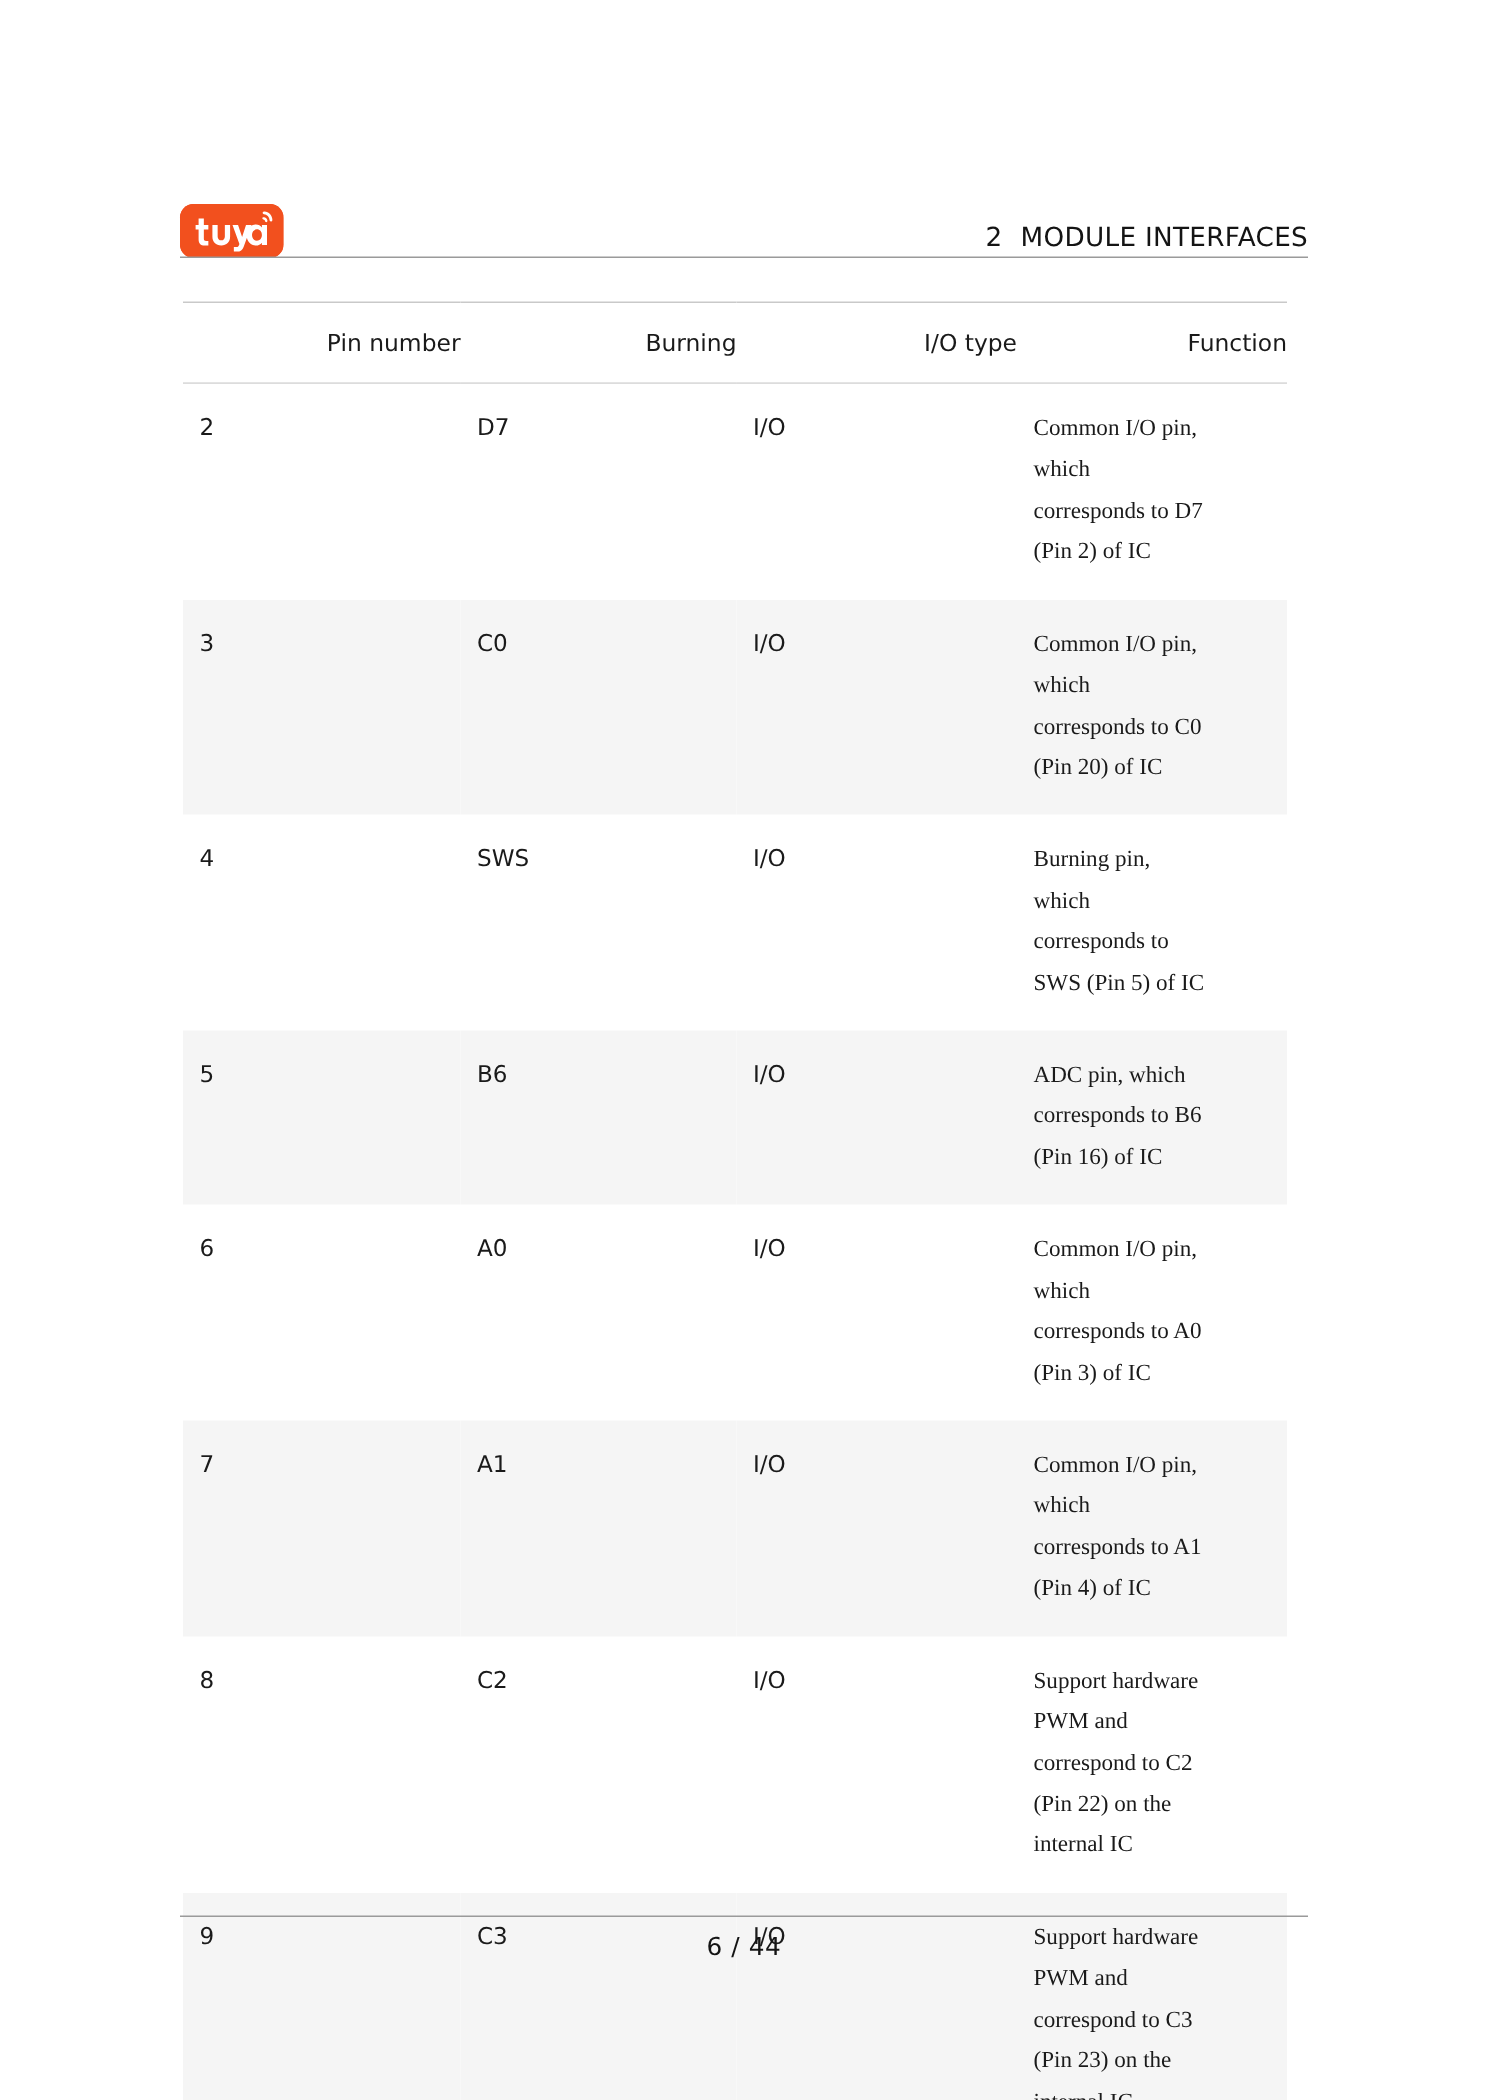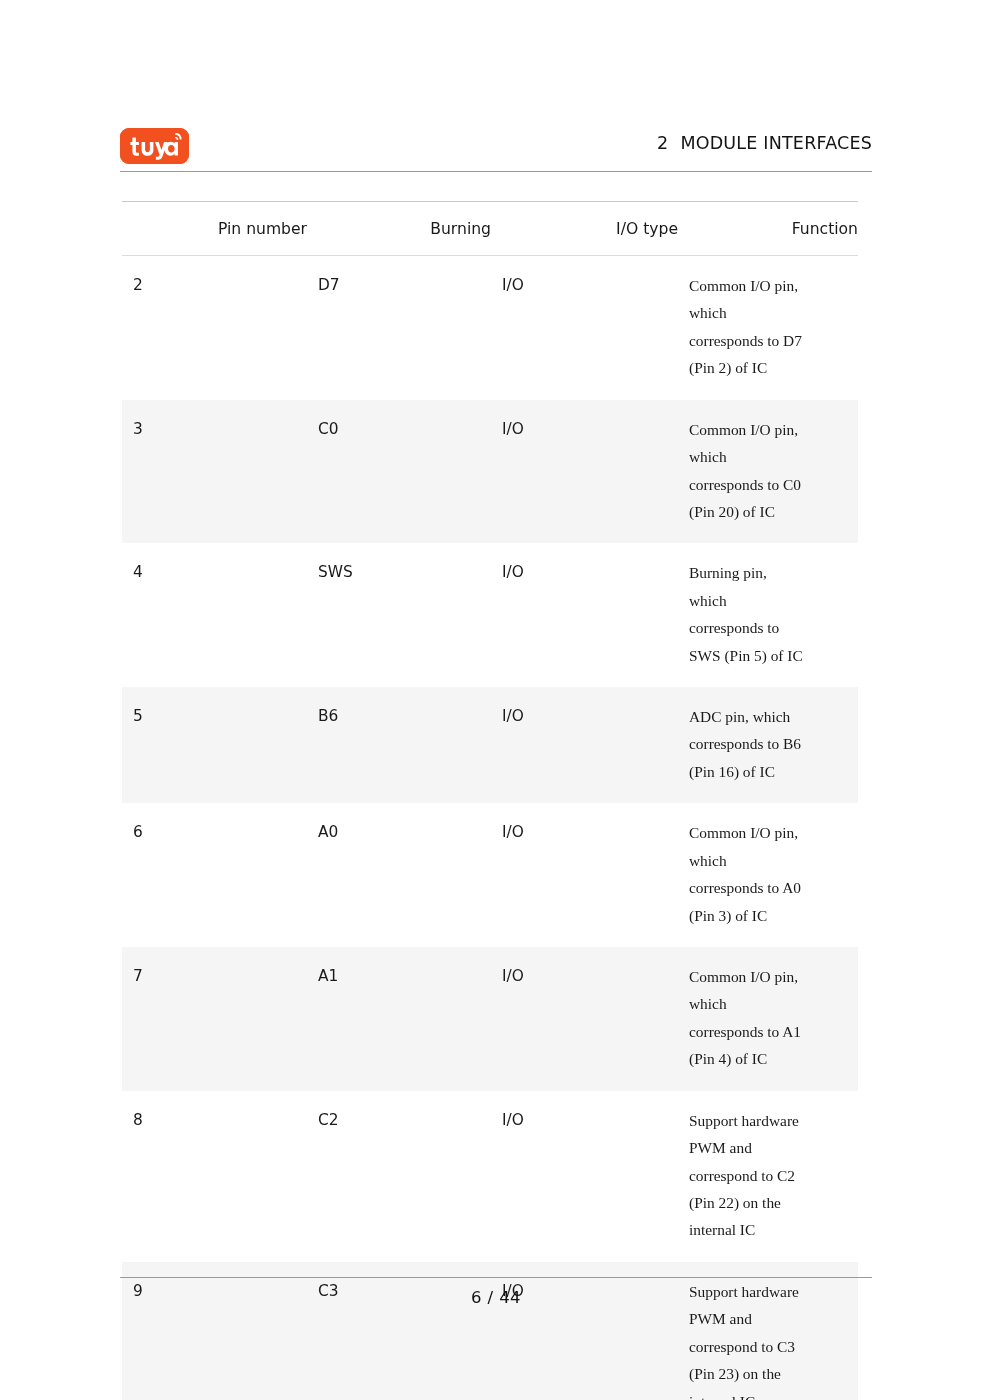--- a/index.html
+++ b/index.html
@@ -24,21 +24,21 @@
   }
 
   
   .page-header {
     position: absolute;
     left: 120px;
     top: 120px;
     width: 752px;
     height: 52px;
     display: flex;
-    align-items: center;
+    align-items: flex-end;
     justify-content: space-between;
   }
 
   .logo {
     position: relative;
     width: 69px;
     height: 36px;
     border-radius: 9px;
     background: #F2501E;
     display: block;

